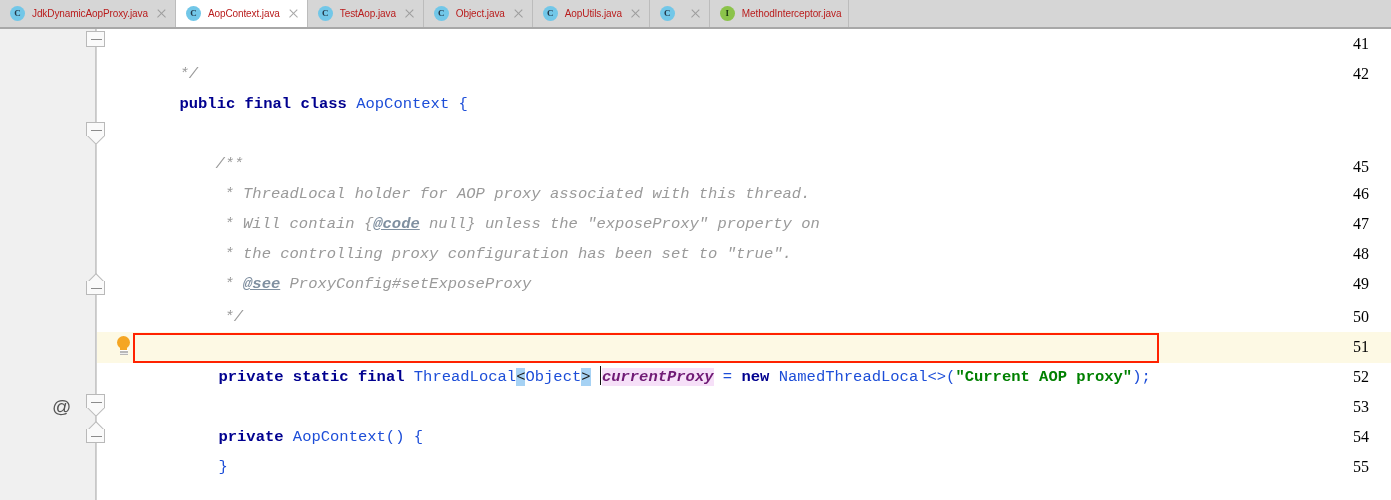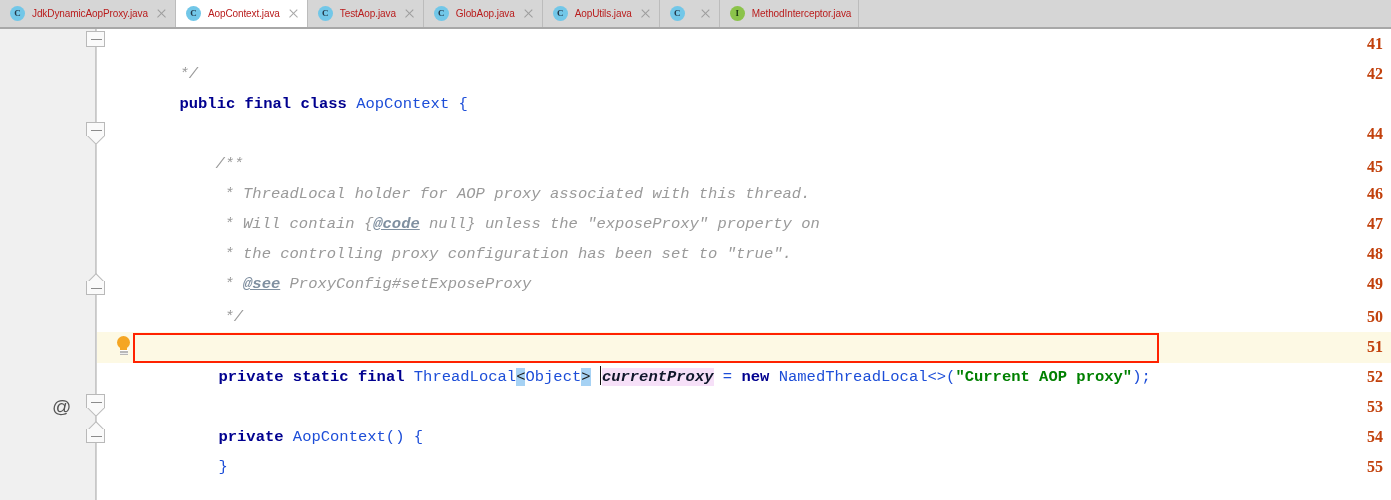--- a/index.html
+++ b/index.html
@@ -96,26 +96,26 @@
   }
   .fold-rail {
     position: absolute; top: 0; left: 95px;
     width: 1px; height: 471px;
     background: #c8c8c8;
   }
 
   .lnum {
     position: absolute;
     right: 0; width: 96px;
-    padding-right: 8px;
+    padding-right: 22px;
     text-align: right;
     font-family: "Liberation Serif", serif;
     font-size: 16px;
-    color: #c2410c;
-    height: 30px; line-height: 30px; font-weight: bold;
+    color: #000000;
+    height: 30px; line-height: 30px;
   }
 
   
   .fold {
     position: absolute;
     left: 86px;
     width: 19px; height: 16px;
     background: #fafafa;
     border: 1px solid #b9b9b9;
   }
@@ -223,21 +223,21 @@
     font-size: 15.5px;
     color: #1a1a1a;
   }
 
   
   .kw     { color: #00008f; font-weight: bold; }
   .plain  { color: #1d4ed8; }
   .cmt    { color: #9a9a9a; font-style: italic; }
   .cmt-tag{ color: #7f8fa0; font-style: italic; font-weight: bold; text-decoration: underline; }
   .str    { color: #008000; font-weight: bold; }
-  .field  { color: #0f172a; font-weight: bold; font-style: italic; }
+  .field  { color: #701a75; font-weight: bold; font-style: italic; }
 
   .sel-brack { background: #a6d2f4; }
   .ident-hl  { background: #f6e0f8; }
 
   .caret {
     display: inline-block;
     width: 0; border-left: 1.6px solid #111111;
     height: 19px;
     vertical-align: -4px;
     margin: 0 1px 0 0;
@@ -281,21 +281,21 @@
           <span class="glyph">C</span>
         </span>
       <span class="tab-label">TestAop.java</span>
       <span class="tab-close"></span>
     </div>
 
     <div class="tab">
       <span class="tab-icon cls">
           <span class="glyph">C</span>
         </span>
-      <span class="tab-label">GlobAop.java</span>
+      <span class="tab-label">Object.java</span>
       <span class="tab-close"></span>
     </div>
 
     <div class="tab">
       <span class="tab-icon cls">
           <span class="glyph">C</span>
         </span>
       <span class="tab-label">AopUtils.java</span>
       <span class="tab-close"></span>
     </div>
@@ -320,21 +320,20 @@
   <div class="editor">
 
     <div class="caret-row-hl"></div>
 
     <div class="gutter"></div>
     <div class="fold-rail"></div>
     <div class="gutter-sep"></div>
 
     <div class="lnum" style="top:0px">41</div>
     <div class="lnum" style="top:30px">42</div>
-    <div class="lnum" style="top:90px">44</div>
     <div class="lnum" style="top:123px">45</div>
     <div class="lnum" style="top:150px">46</div>
     <div class="lnum" style="top:180px">47</div>
     <div class="lnum" style="top:210px">48</div>
     <div class="lnum" style="top:240px">49</div>
     <div class="lnum" style="top:273px">50</div>
     <div class="lnum" style="top:303px">51</div>
     <div class="lnum" style="top:333px">52</div>
     <div class="lnum" style="top:363px">53</div>
     <div class="lnum" style="top:393px">54</div>

